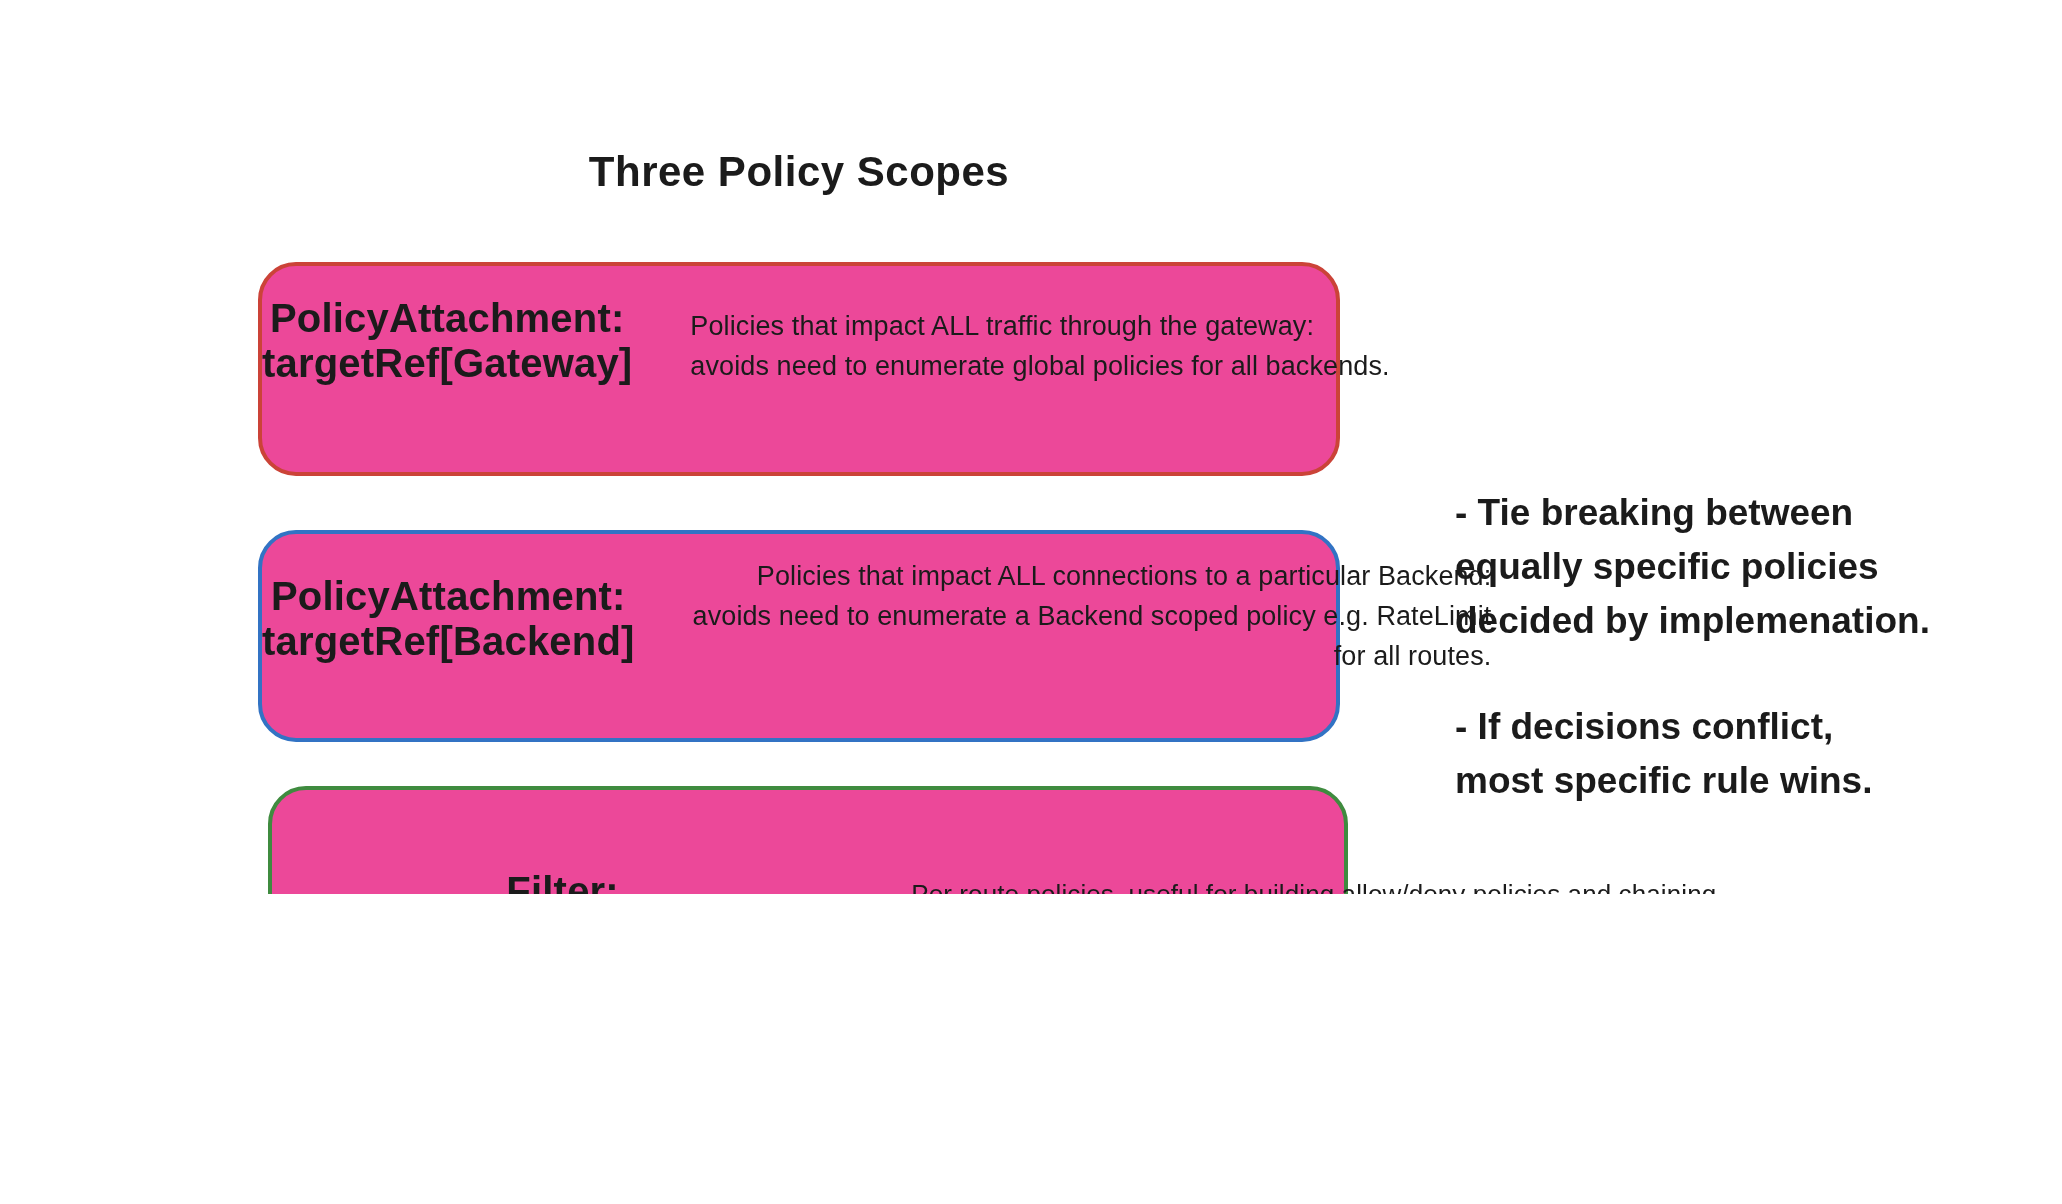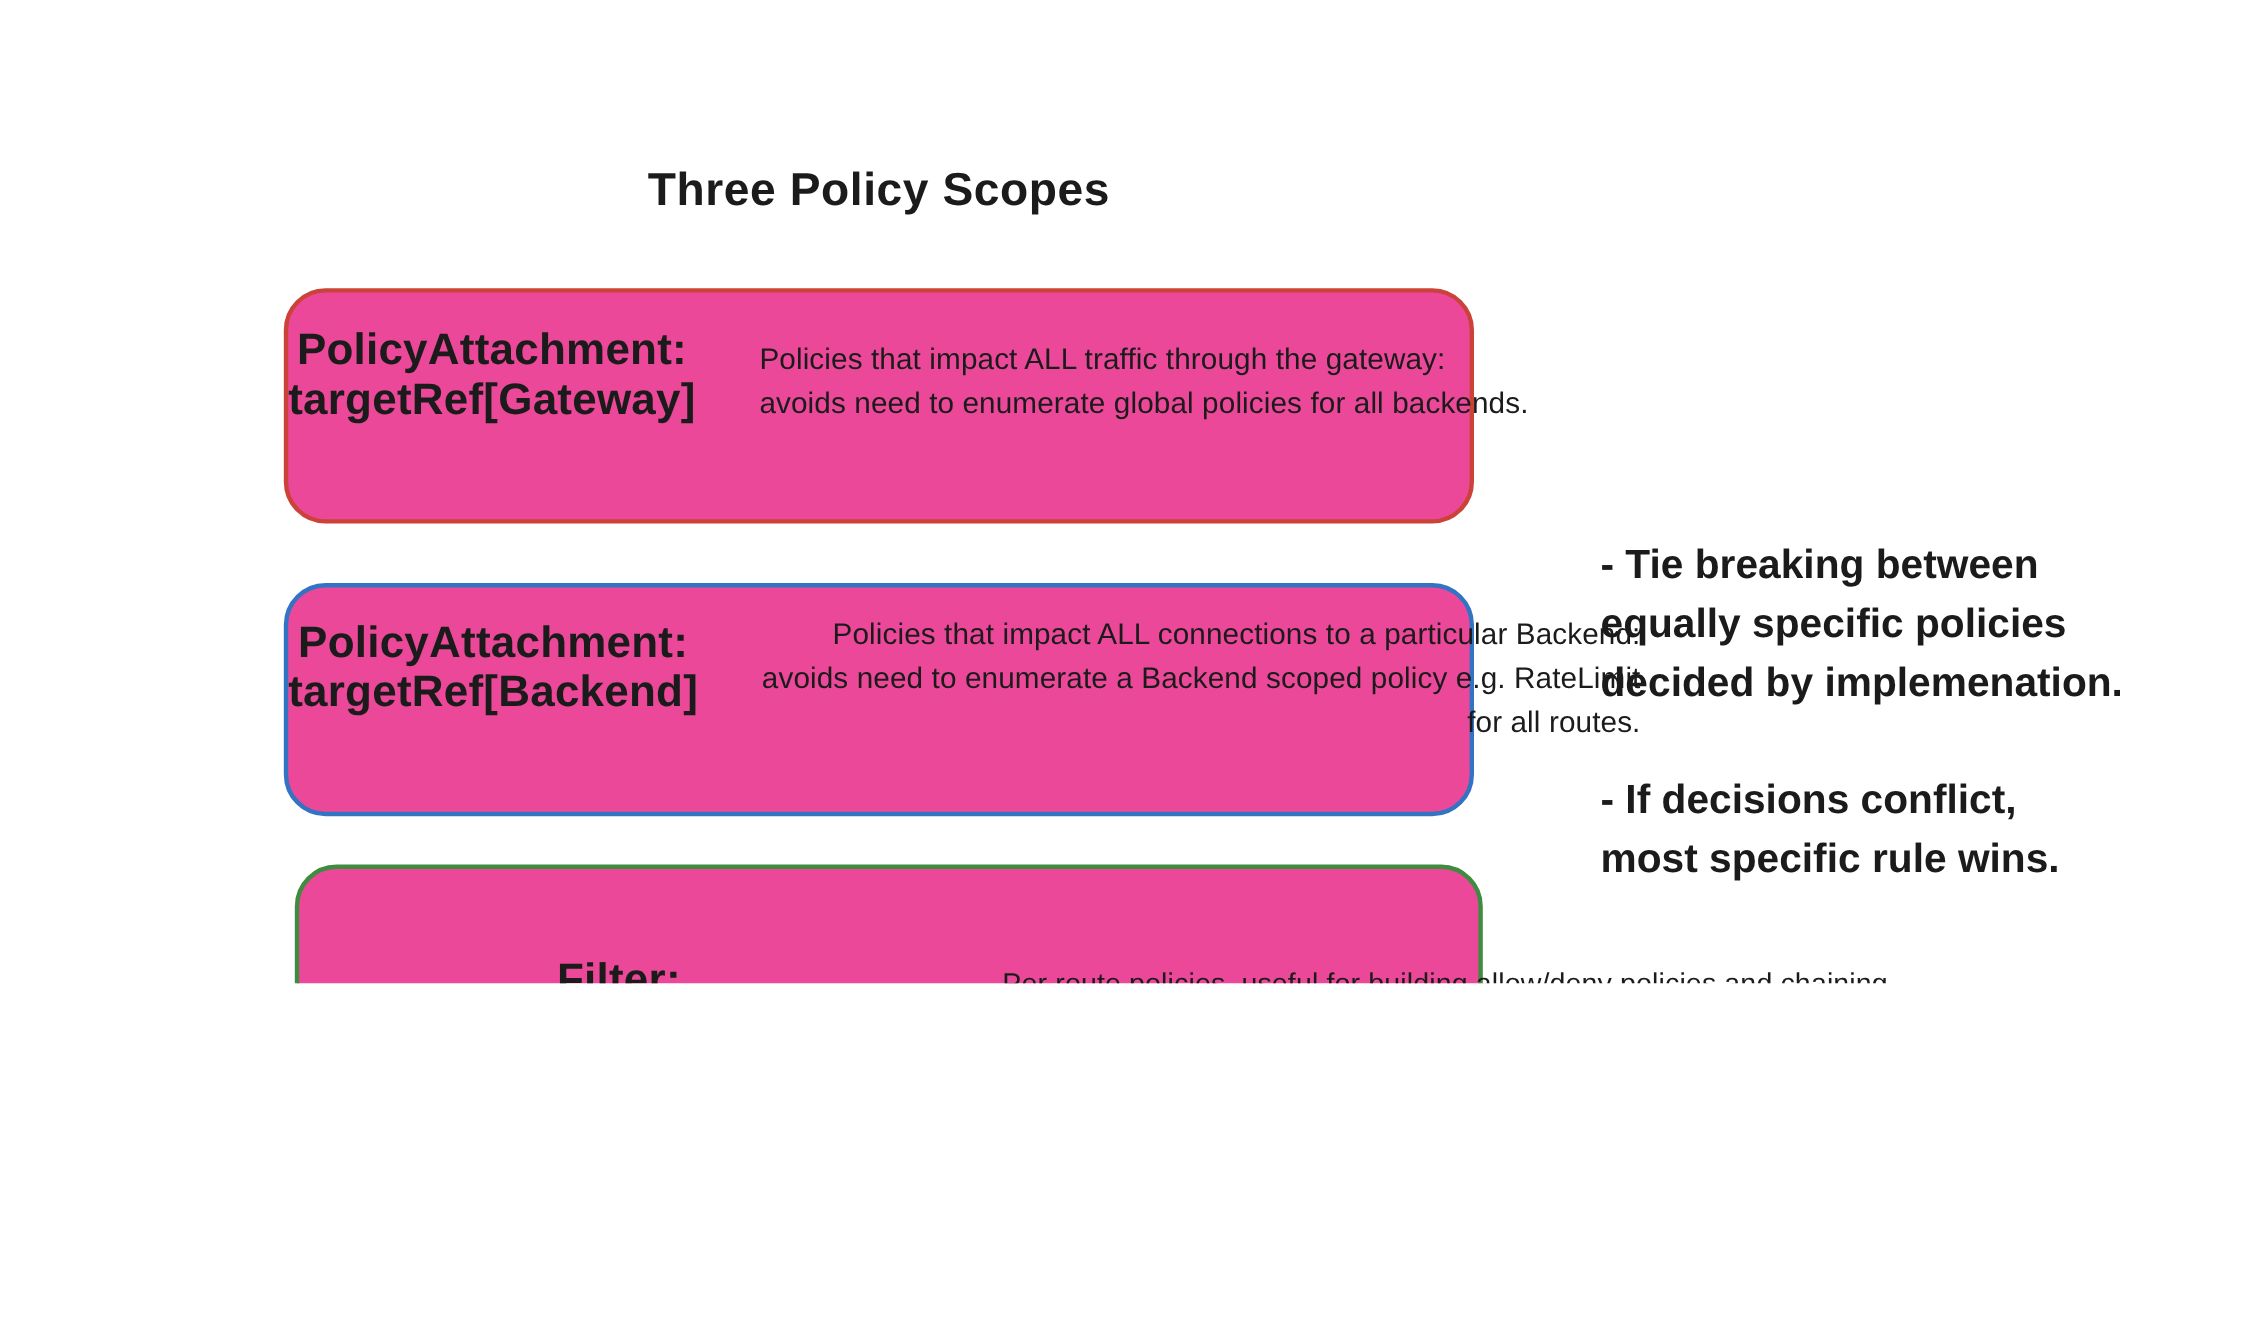--- a/index.html
+++ b/index.html
@@ -52,21 +52,21 @@
     line-height: 40px;
     padding-left: 58px;
     color: #1b1b1b;
     letter-spacing: 0.1px;
   }
   .box-gateway { top: 262px; height: 214px; }
   .box-gateway .box-title { margin-top: 30px; }
   .box-gateway .box-body  { margin-top: 40px; }
 
   .box-backend { top: 530px; height: 212px; }
-  .box-backend .box-title { margin-top: 28px; }
+  .box-backend .box-title { margin-top: 40px; }
   .box-backend .box-body  { margin-top: 22px; text-align: right; }
 
   .box-filter  { top: 786px; height: 215px; left: 268px; width: 1080px; align-items: center; }
   .box-filter .box-title { margin-top: 40px; }
   .box-filter .box-body  { margin-top: 40px; font-size: 26px; }
 
   .notes {
     position: absolute;
     left: 1455px;
     top: 486px;

